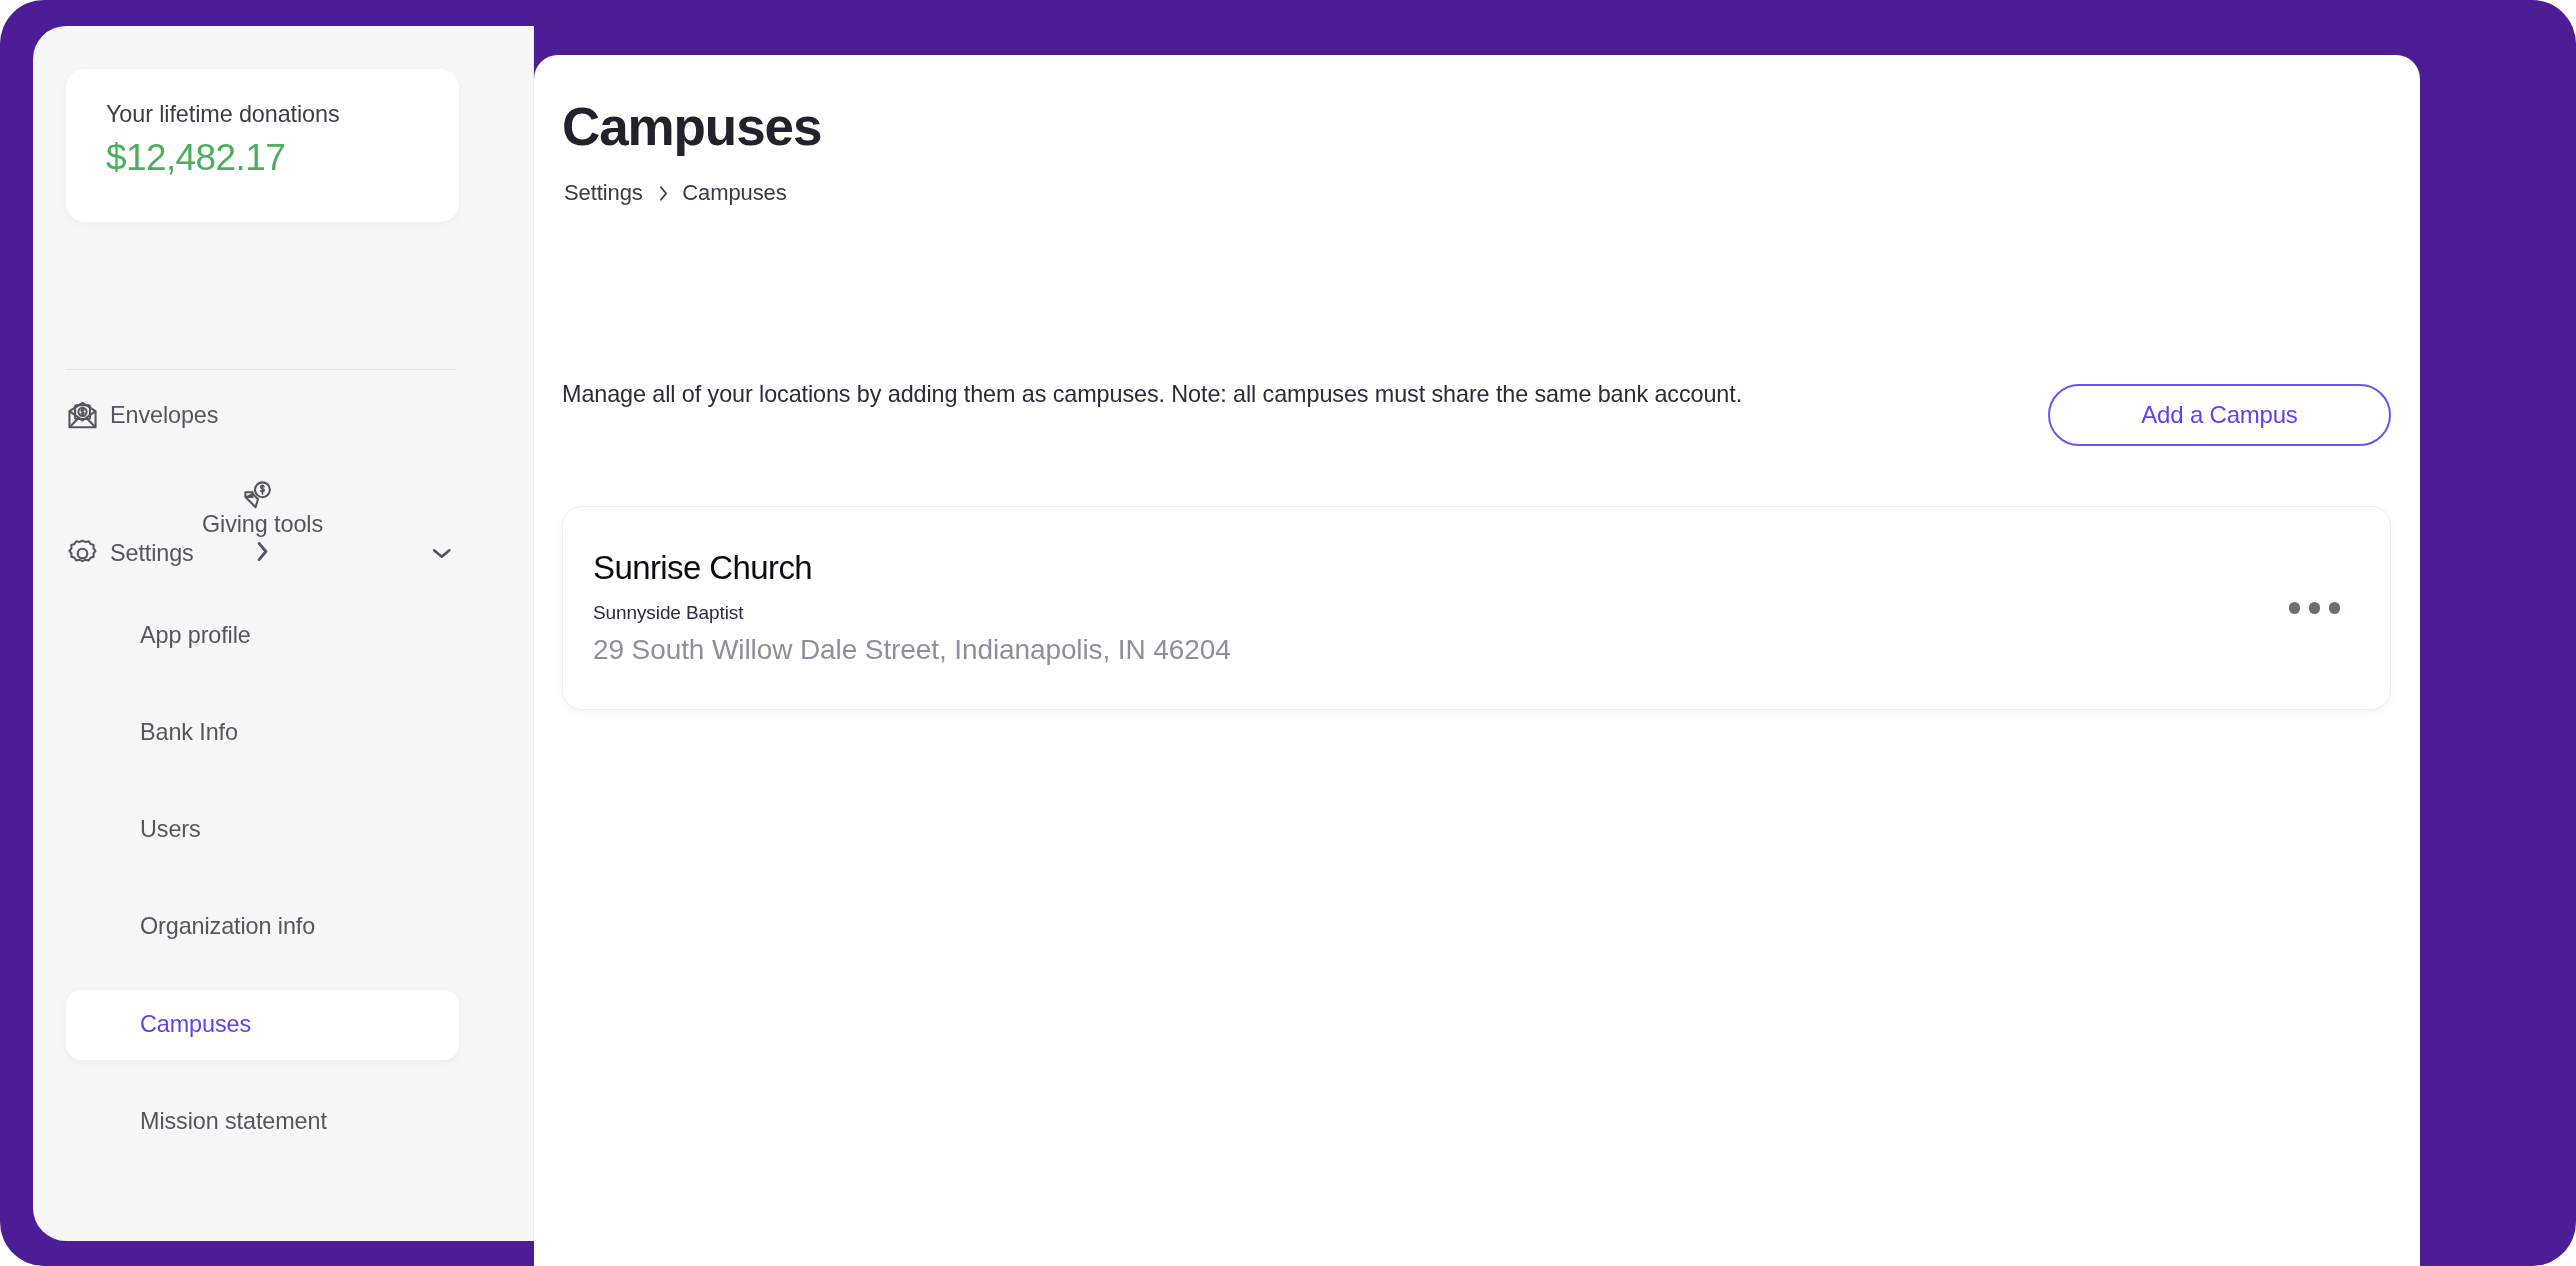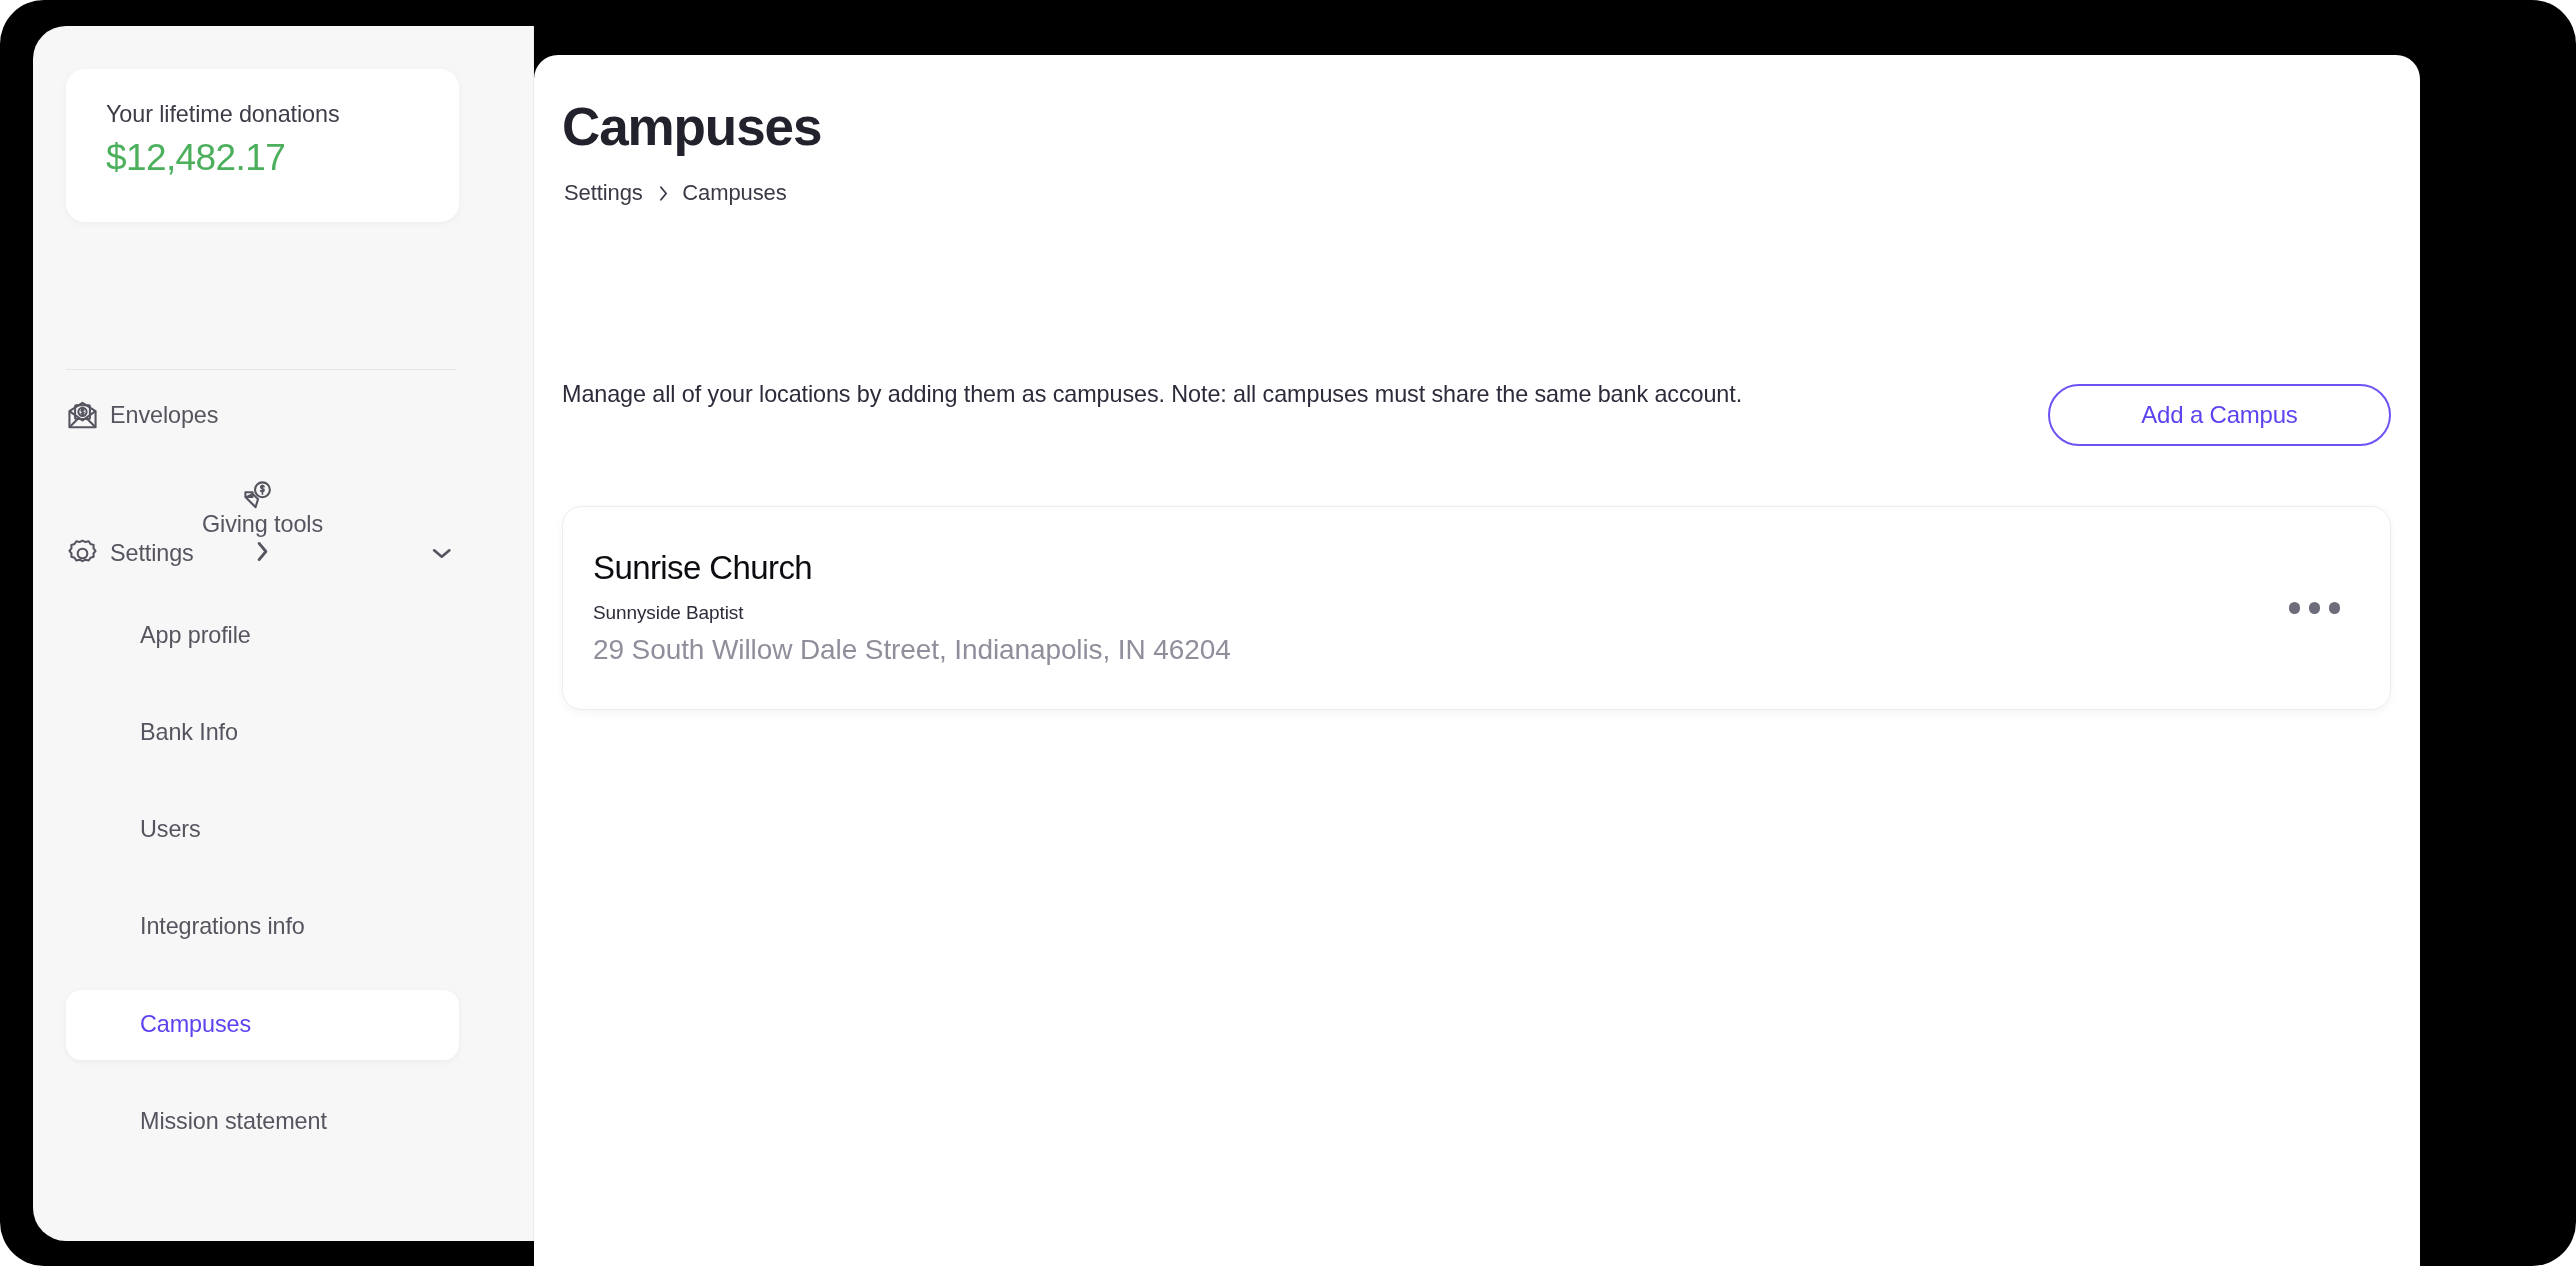--- a/index.html
+++ b/index.html
@@ -11,21 +11,21 @@
     font-family: "Liberation Sans", sans-serif;
     background: #ffffff;
   }
 
   
   #app-frame {
     position: absolute;
     left: 0; top: 0;
     width: 2576px;
     height: 1266px;
-    background: #000000;
+    background: #4c1d95;
     border-radius: 44px;
     overflow: hidden;
   }
 
   
   #sidebar {
     position: absolute;
     left: 33px;
     top: 25.5px;
     width: 501px;
@@ -332,21 +332,21 @@
       <span class="nav-chev">
         <svg width="25.5" height="17" viewBox="0 0 20 12" fill="none" stroke="#55555f" stroke-width="2.1" stroke-linecap="round" stroke-linejoin="round">
           <path d="M4 3.5 L10 8.5 L16 3.5"></path>
         </svg>
       </span>
     </div>
 
     <div class="subnav-item" id="sub-app-profile">App profile</div>
     <div class="subnav-item" id="sub-bank-info">Bank Info</div>
     <div class="subnav-item" id="sub-users">Users</div>
-    <div class="subnav-item" id="sub-org-info">Integrations info</div>
+    <div class="subnav-item" id="sub-org-info">Organization info</div>
     <div class="subnav-item active" id="sub-campuses">Campuses</div>
     <div class="subnav-item" id="sub-mission">Mission statement</div>
 
   </aside>
 
   <main id="main-panel">
 
     <h1 id="page-title">Campuses</h1>
 
     <nav id="breadcrumb">

